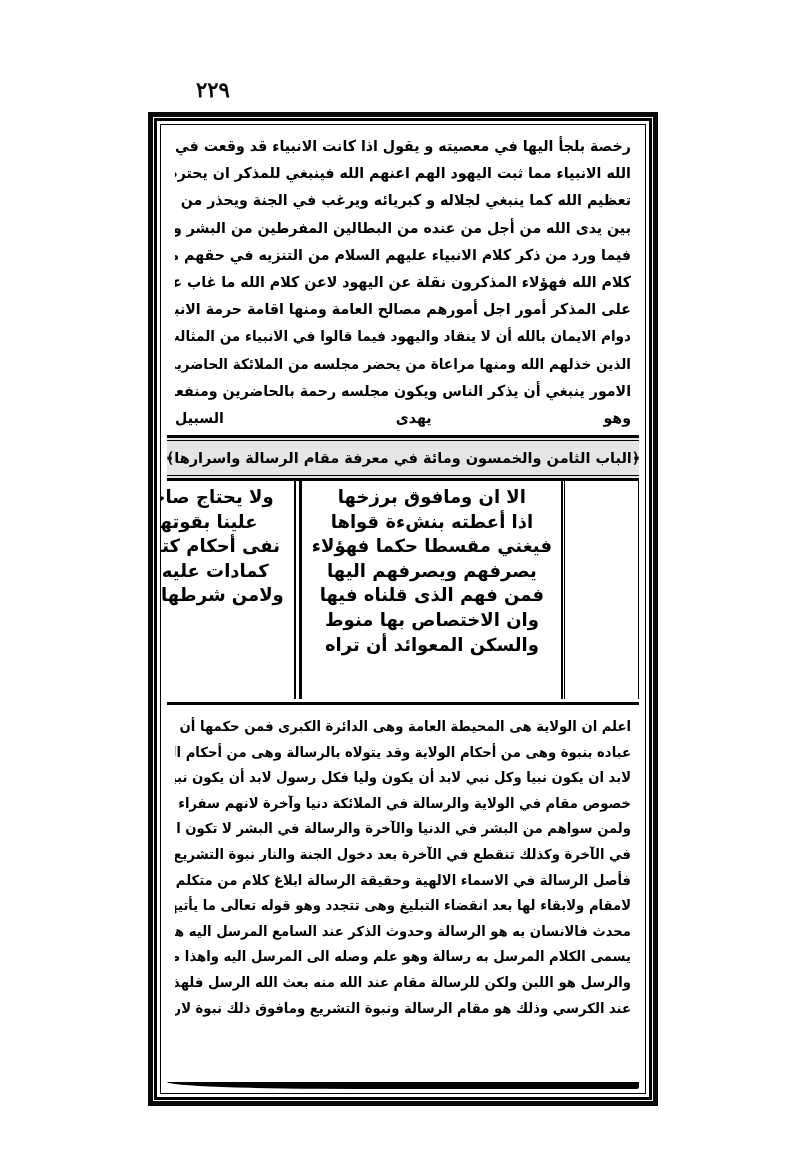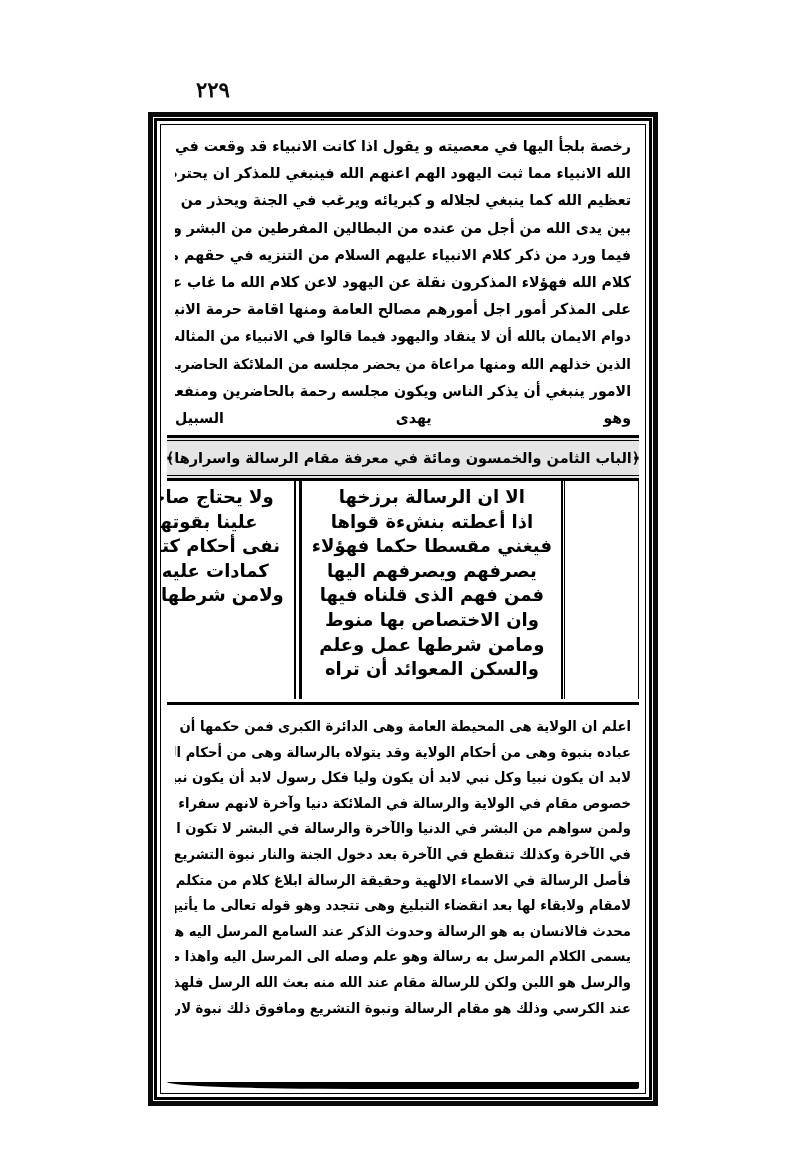--- a/index.html
+++ b/index.html
@@ -267,27 +267,26 @@
 
       </div>
     </div>
 
     <div class="poem-table-wrap">
       <div class="poem-table">
 
         <div class="poem-margin right-margin"></div>
 
         <div class="poem-col col-first">
-          <span class="verse-line">الا ان الرسالة برزخها</span>
+          <span class="verse-line">الا ان ومافوق برزخها</span>
           <span class="verse-line">اذا أعطته بنشءة قواها</span>
           <span class="verse-line">فيغني مقسطا حكما فهؤلاء</span>
           <span class="verse-line">يصرفهم ويصرفهم اليها</span>
           <span class="verse-line">فمن فهم الذى قلناه فيها</span>
           <span class="verse-line">وان الاختصاص بها منوط</span>
-          <span class="verse-line">ومامن شرطها عمل وعلم</span>
           <span class="verse-line">والسكن المعوائد أن تراه</span>
         </div>
 
         <div class="divider-rule"></div>
 
         <div class="poem-col">
           <span class="verse-line">ولا يحتاج صاحبها النبيه</span>
           <span class="verse-line">علينا بقوتها السنيه</span>
           <span class="verse-line">نفى أحكام كتب فلسفيه</span>
           <span class="verse-line">كمادات عليه الاشعريه</span>

